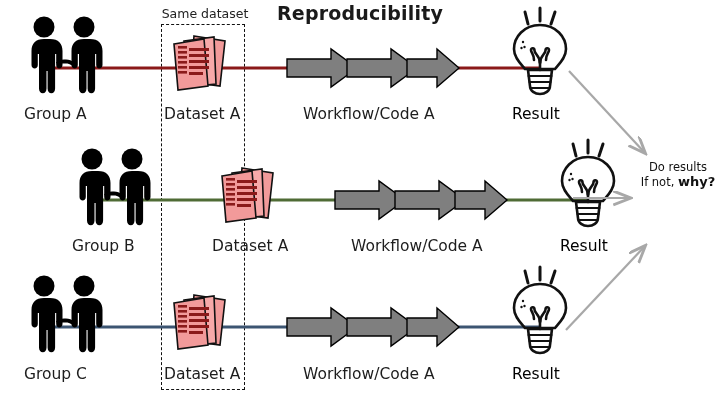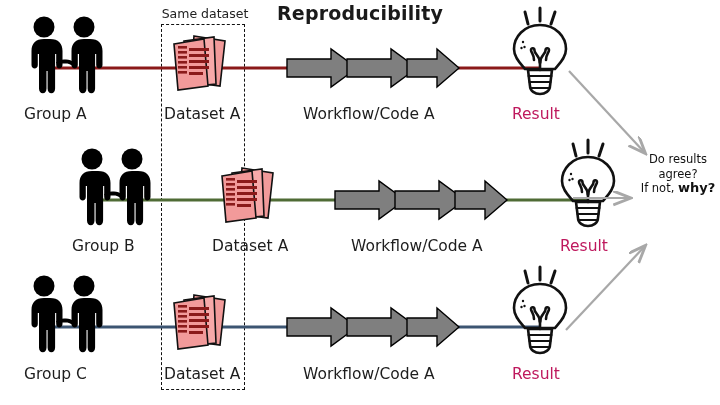--- a/index.html
+++ b/index.html
@@ -3,22 +3,22 @@
 <meta charset="utf-8">
 <style>
   html,body{margin:0;padding:0;background:#ffffff;}
   body{width:720px;height:405px;position:relative;overflow:hidden;
        font-family:"DejaVu Sans","Liberation Sans",sans-serif;color:#1a1a1a;}
   .abs{position:absolute;}
   .title{left:0;top:2px;width:720px;text-align:center;font-size:19px;font-weight:700;letter-spacing:.2px;}
   .same-ds{left:155px;top:6px;width:100px;text-align:center;font-size:12.5px;color:#222;}
   .dashbox{left:161px;top:24px;width:84px;height:366px;border:1.6px dashed #111;box-sizing:border-box;}
   .lbl{font-size:15.5px;color:#1d1d1d;white-space:nowrap;}
-  .lbl-result{font-size:15.5px;color:#be185d;}
-  .q-text{left:636px;top:152px;width:84px;text-align:center;font-size:11.5px;line-height:14.5px;color:#111;}
+  .lbl-result{font-size:15.5px;color:#000000;}
+  .q-text{left:636px;top:160px;width:84px;text-align:center;font-size:11.5px;line-height:14.5px;color:#111;}
   .q-text b{font-weight:700;font-size:13px;}
   svg{display:block;overflow:visible;}
 </style>
 </head>
 <body>
 
 <div class="abs title">Reproducibility</div>
 
 <div class="abs same-ds">Same dataset</div>
 <div class="abs dashbox"></div>
@@ -234,15 +234,14 @@
       <path d="M0 0 L8 3.2 L0 6.4" fill="none" stroke="#a8a8a8" stroke-width="1.3"></path>
     </marker>
   </defs>
   <line x1="569" y1="71" x2="645" y2="153" stroke="#a8a8a8" stroke-width="2.2" marker-end="url(#ahead)"></line>
   <line x1="573" y1="198" x2="630" y2="198" stroke="#a8a8a8" stroke-width="2.2" marker-end="url(#ahead)"></line>
   <line x1="566" y1="330" x2="645" y2="246" stroke="#a8a8a8" stroke-width="2.2" marker-end="url(#ahead)"></line>
 </svg>
 
 <div class="abs q-text">
   <div>Do results</div>
-  <div>agree?</div>
   <div><span>If not, </span><b>why?</b></div>
 </div>
 
 </body></html>

